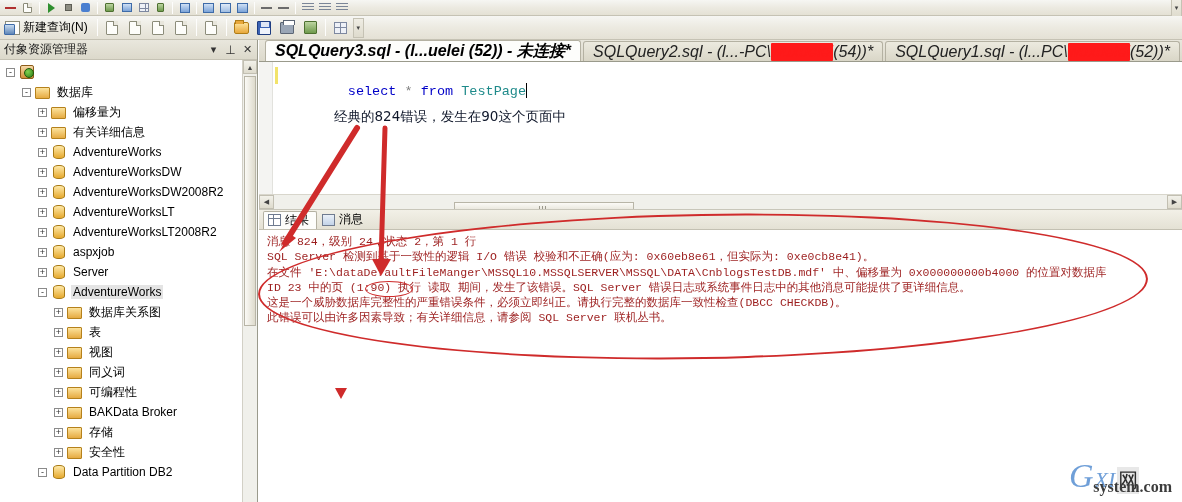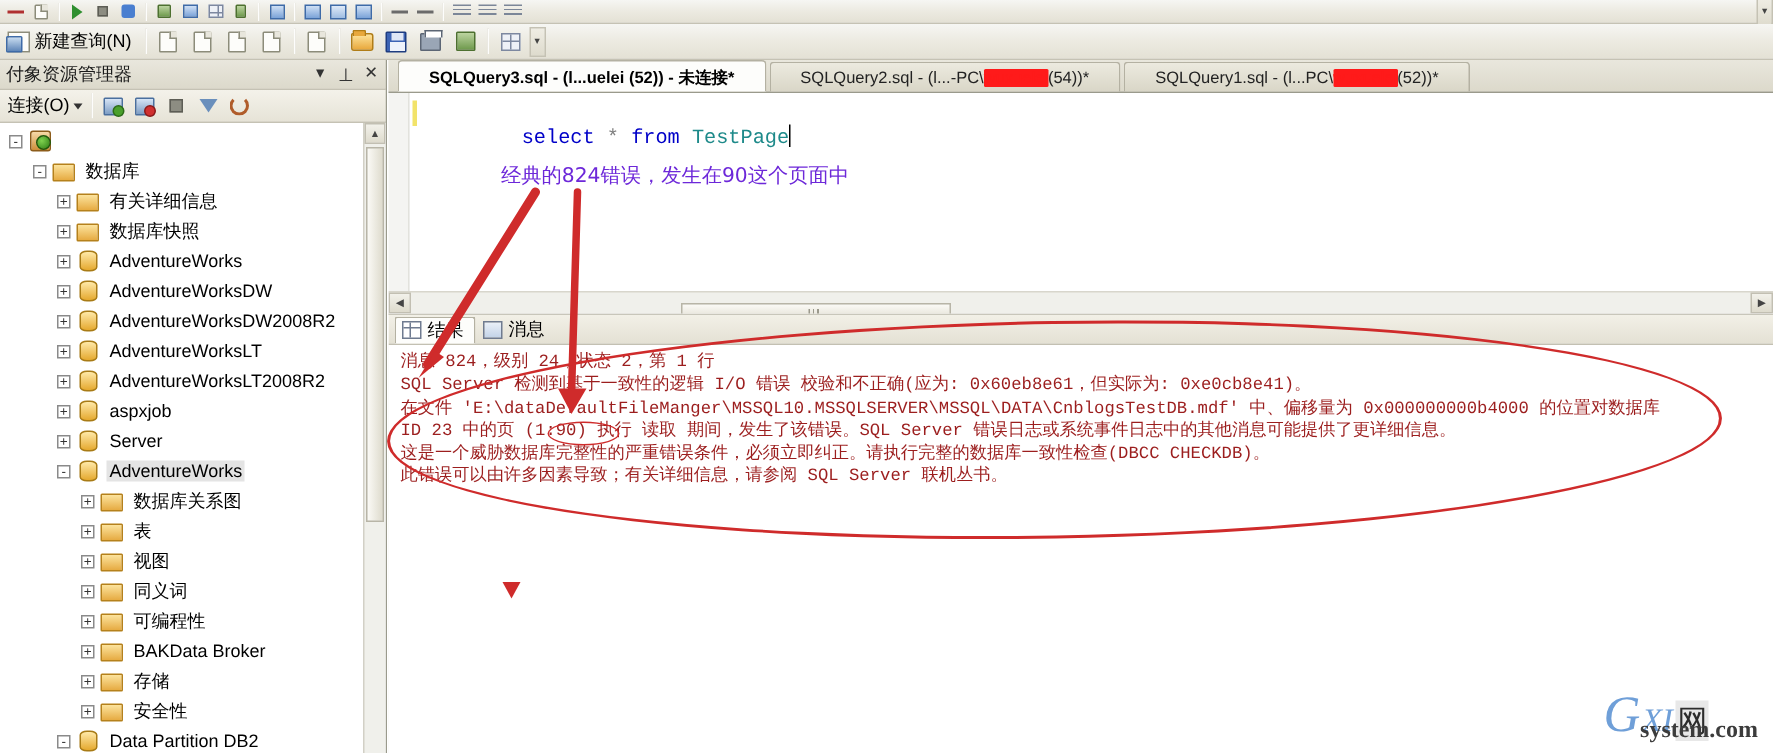--- a/index.html
+++ b/index.html
@@ -172,28 +172,29 @@
     background: #f0eee5;
     display: flex; flex-direction: column;
   }
   .tabstrip {
     height: 22px; display: flex; align-items: flex-end;
     background: linear-gradient(180deg,#e9e7dd,#dcd9cb);
     padding-left: 6px;
     border-bottom: 1px solid #9a9a8c;
   }
   .tab {
-    height: 20px; padding: 0 20px;
+    height: 20px; padding: 0 9px;
     display: flex; align-items: center;
-    font-size: 11px; white-space: nowrap;
+    font-size: 16px; white-space: nowrap;
     background: linear-gradient(180deg,#eceadf,#d9d6c7);
     border: 1px solid #b4b1a2; border-bottom: none;
     border-radius: 3px 3px 0 0;
     margin-right: 2px; color: #222;
     position: relative;
+    font-style: italic;
   }
   .tab.active {
     background: #fdfdfb;
     font-weight: bold;
     height: 21px;
     color: #000;
   }
   .redact { background: #ff1a1a; color: #ff1a1a; border-radius: 1px; }
 
   .code-pane {
@@ -270,21 +271,21 @@
     line-height: 15.3px;
     white-space: pre;
   }
   .msg-line { white-space: pre; }
 
   
   .anno { position: absolute; pointer-events: none; }
   #anno-text {
     left: 334px; top: 108px;
     font-family: "DejaVu Sans", sans-serif;
-    font-size: 13.5px; color: #6d28d9; white-space: nowrap;
+    font-size: 13.5px; color: #0f172a; white-space: nowrap;
   }
   #anno-ellipse {
     left: 258px; top: 214px; width: 890px; height: 145px;
     border: 2px solid #cf2b2b;
     border-radius: 50%;
     transform: rotate(-1deg);
   }
   #anno-ellipse-small {
     left: 365px; top: 281px; width: 48px; height: 16px;
     border: 1.5px solid #cf2b2b; border-radius: 50%;
@@ -429,42 +430,20 @@
 
   <div id="object-explorer">
     <div class="oe-title">
       <span>付象资源管理器</span>
       <span class="spacer"></span>
       <span class="oe-title-btn">▾</span>
       <span class="oe-title-btn pin-ico">⊥</span>
       <span class="oe-title-btn">✕</span>
     </div>
 
-    <div class="oe-toolbar">
-      <div class="oe-connect">
-        <span>连接(O)</span>
-        <span class="caret-d"></span>
-      </div>
-      <div class="tb-sep"></div>
-      <div class="oe-tb-ico">
-          <span class="ico-srv"></span>
-        </div>
-      <div class="oe-tb-ico">
-          <span class="ico-srv ico-srv-x"></span>
-        </div>
-      <div class="oe-tb-ico">
-          <span class="ico-stop"></span>
-        </div>
-      <div class="oe-tb-ico">
-          <span class="ico-filter"></span>
-        </div>
-      <div class="oe-tb-ico">
-          <span class="ico-refresh"></span>
-        </div>
-    </div>
 
     <div class="oe-tree">
       <div id="tree-rows">
           <div class="tree-row" style="padding-left: 6px;">
             <span class="expander">-</span>
             <span class="tr-icon">
               <span class="ic-server" style="position: absolute;"></span>
             </span>
           </div>
           <div class="tree-row" style="padding-left: 22px;">
@@ -472,28 +451,28 @@
             <span class="tr-icon">
               <span class="ic-folder" style="position: absolute;"></span>
             </span>
             <span class="tr-label">数据库</span>
           </div>
           <div class="tree-row" style="padding-left: 38px;">
             <span class="expander">+</span>
             <span class="tr-icon">
               <span class="ic-folder" style="position: absolute;"></span>
             </span>
+            <span class="tr-label">偏移量为</span>
+          </div>
+          <div class="tree-row" style="padding-left: 38px;">
+            <span class="expander">+</span>
+            <span class="tr-icon">
+              <span class="ic-folder" style="position: absolute;"></span>
+            </span>
             <span class="tr-label">有关详细信息</span>
-          </div>
-          <div class="tree-row" style="padding-left: 38px;">
-            <span class="expander">+</span>
-            <span class="tr-icon">
-              <span class="ic-folder" style="position: absolute;"></span>
-            </span>
-            <span class="tr-label">数据库快照</span>
           </div>
           <div class="tree-row" style="padding-left: 38px;">
             <span class="expander">+</span>
             <span class="tr-icon">
               <span class="ic-db" style="position: absolute;"></span>
             </span>
             <span class="tr-label">AdventureWorks</span>
           </div>
           <div class="tree-row" style="padding-left: 38px;">
             <span class="expander">+</span>

